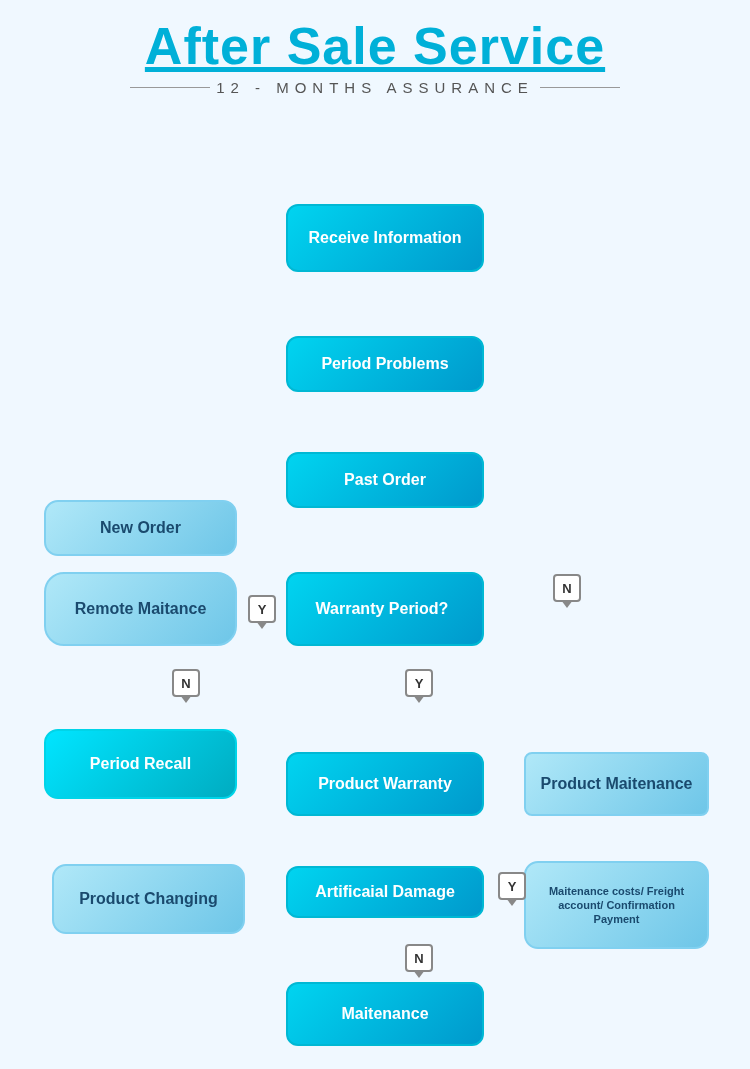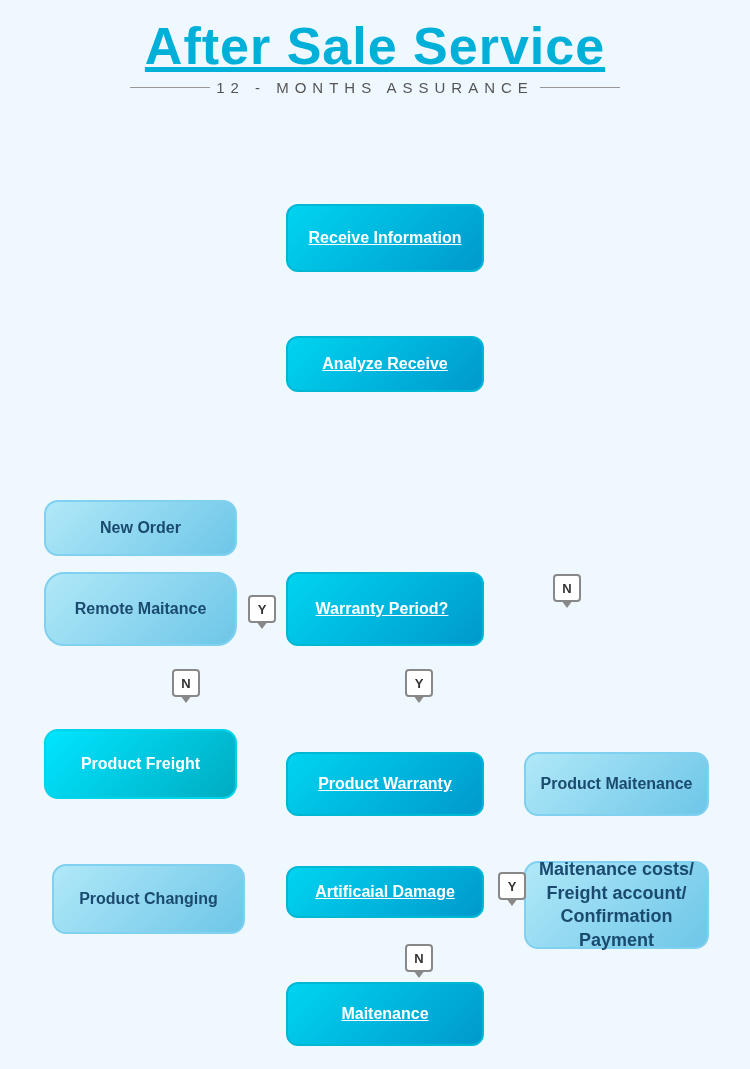--- a/index.html
+++ b/index.html
@@ -67,21 +67,20 @@
       font-size: 16px;
       font-weight: 600;
       color: #fff;
       line-height: 1.3;
       padding: 8px 12px;
     }
 
     .box-cyan {
       background: linear-gradient(135deg, #00d4f0 0%, #0099cc 100%);
       border: 2px solid #00b8d4;
-      text-decoration: underline;
     }
     .box-blue-light {
       background: linear-gradient(135deg, #b0e8f8 0%, #6ec6e8 100%);
       border: 2px solid #80d0f0;
       color: #1a4a6e;
     }
     .box-teal {
       background: linear-gradient(135deg, #00e5ff 0%, #00acc1 100%);
       border: 2px solid #00d4e8;
     }
@@ -185,57 +184,60 @@
 
       <line x1="237" y1="505" x2="286" y2="505" stroke="#555" stroke-width="2" marker-end="url(#arrowhead)"></line>
 
     </svg>
 
     <div class="box box-cyan" style="left:286px; top:100px; width:198px; height:68px;">
       <span>Receive Information</span>
     </div>
 
     <div class="box box-cyan" style="left:286px; top:232px; width:198px; height:56px;">
-      <span>Analyze Receive</span>
+      <span>Period Problems</span>
     </div>
 
     <div class="box box-blue-light" style="left:44px; top:348px; width:193px; height:56px; border-radius:14px;margin-top:48px;">
       <span>New Order</span>
     </div>
 
+    <div class="box box-cyan" style="left:286px; top:348px; width:198px; height:56px;">
+      <span>Past Order</span>
+    </div>
 
     <div class="box box-blue-light" style="left:44px; top:468px; width:193px; height:74px; border-radius:20px;">
       <span>Remote Maitance</span>
     </div>
 
     <div class="box box-cyan" style="left:286px; top:468px; width:198px; height:74px;padding-left:6px;">
       <span>Warranty Period?</span>
     </div>
 
     <div class="box box-teal" style="left:44px; top:625px; width:193px; height:70px; border-radius:14px;">
-      <span>Product Freight</span>
+      <span>Period Recall</span>
     </div>
 
     <div class="box box-cyan" style="left:286px; top:648px; width:198px; height:64px;">
       <span>Product Warranty</span>
     </div>
 
-    <div class="box box-blue-light" style="left:524px; top:648px; width:185px; height:64px; border-radius:14px;">
+    <div class="box box-blue-light" style="left:524px; top:648px; width:185px; height:64px; border-radius:8px;">
       <span>Product Maitenance</span>
     </div>
 
     <div class="box box-blue-light" style="left:52px; top:760px; width:193px; height:70px; border-radius:14px;">
       <span>Product Changing</span>
     </div>
 
     <div class="box box-cyan" style="left:286px; top:762px; width:198px; height:52px;">
       <span>Artificaial Damage</span>
     </div>
 
-    <div class="box box-blue-light" style="left:524px; top:757px; width:185px; height:88px; border-radius:14px; font-size:18px;">
+    <div class="box box-blue-light" style="left:524px; top:757px; width:185px; height:88px; border-radius:14px; font-size:11px;">
       <span>Maitenance costs/ Freight account/ Confirmation Payment</span>
     </div>
 
     <div class="box box-cyan" style="left:286px; top:878px; width:198px; height:64px;">
       <span>Maitenance</span>
     </div>
 
     <div class="badge" style="left:248px; top:491px;">
       <span>Y</span>
     </div>

